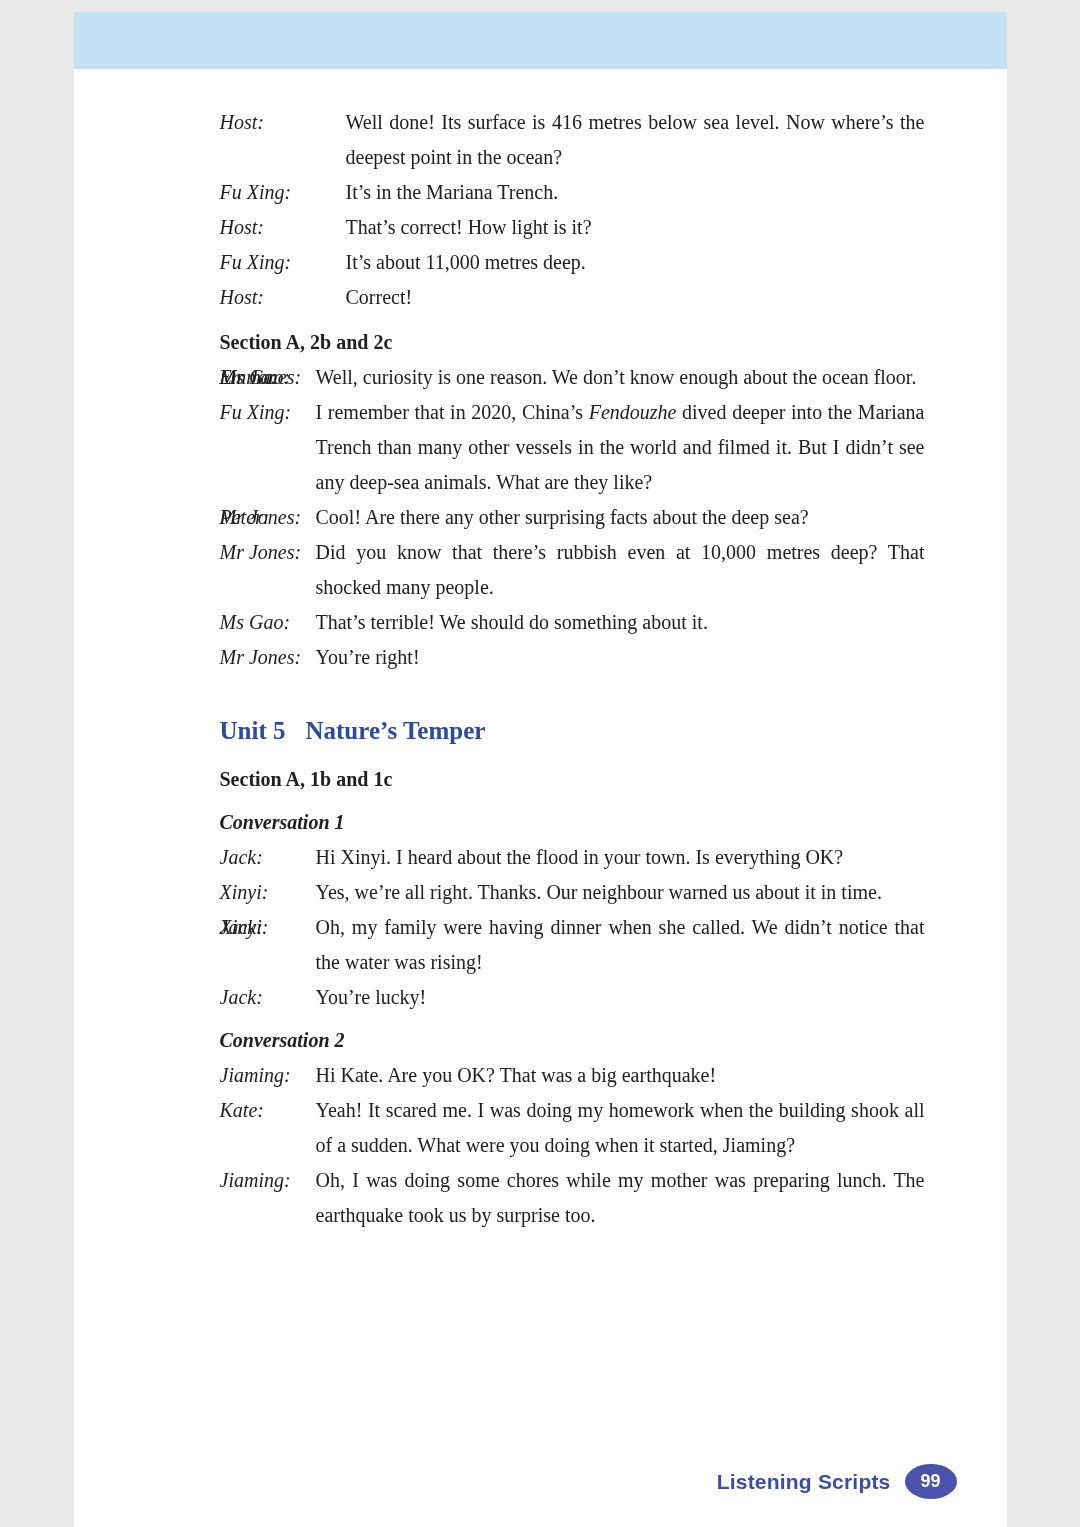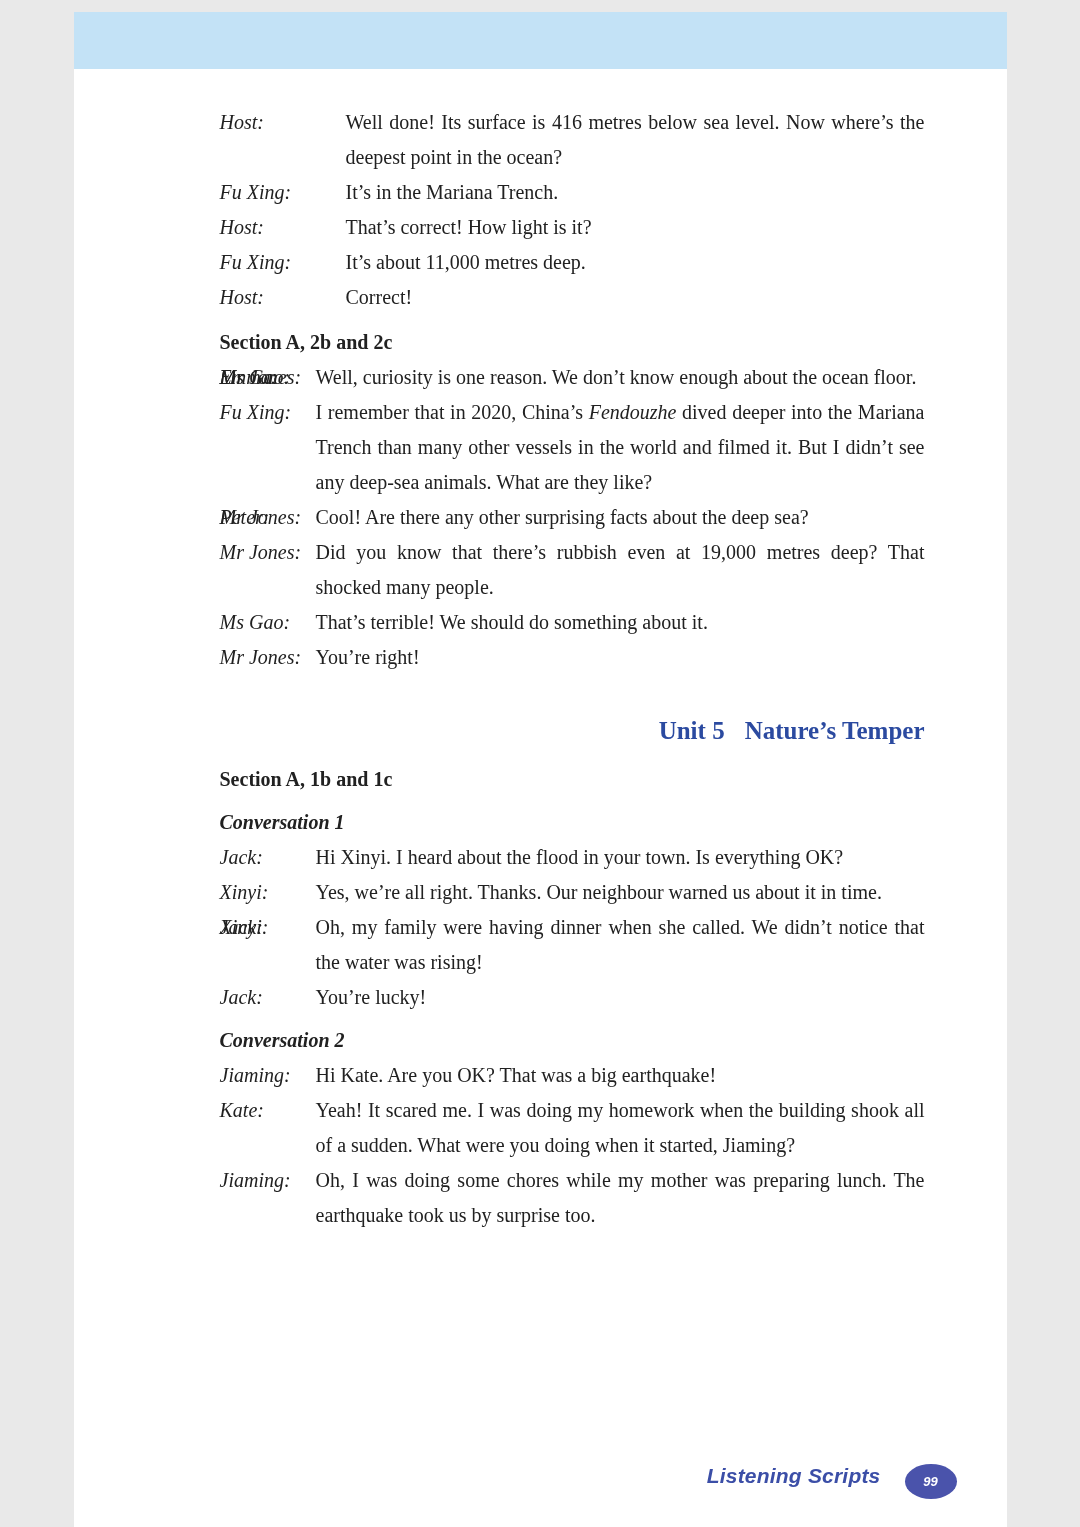--- a/index.html
+++ b/index.html
@@ -23,35 +23,33 @@
 
   .sec-heading { font-weight:bold; margin-top:10px; }
   .sec-heading-2 { font-weight:bold; margin-top:13px; }
   .conv-heading { font-weight:bold; font-style:italic; margin-top:8px; }
 
   .unit-heading {
     margin-top:38px;
     font-size:25px; line-height:36px;
     font-weight:bold;
     color:#2b4aa0;
-    text-align:right;
   }
   .unit-heading .unit-num { margin-right:20px; }
 
   .footer {
     position:absolute; top:1452px; right:50px;
-    display:flex; align-items:flex-start; gap:24px;
+    display:flex; align-items:center; gap:14px;
     font-family:"Liberation Sans", sans-serif;
-    font-style:italic;
   }
   .footer-label { color:#3b4ea7; font-size:21px; font-weight:bold; letter-spacing:0.2px; }
   .page-badge {
     width:52px; height:35px;
     background:#4a53ab; border-radius:50%;
-    color:#ffffff; font-size:13px; font-weight:bold;
+    color:#ffffff; font-size:18px; font-weight:bold;
     display:flex; align-items:center; justify-content:center;
   }
 </style>
 </head>
 <body>
 
 <div class="page">
   <div class="top-band"></div>
 
   <div class="content">
@@ -98,21 +96,21 @@
       </div>
       <div class="turn">
         <span class="spk">Mr Jones:</span>
       </div>
       <div class="turn">
         <span class="spk">Peter:</span>
         <span>Cool! Are there any other surprising facts about the deep sea?</span>
       </div>
       <div class="turn">
         <span class="spk">Mr Jones:</span>
-        <span>Did you know that there’s rubbish even at 19,000 metres deep? That shocked many people.</span>
+        <span>Did you know that there’s rubbish even at 10,000 metres deep? That shocked many people.</span>
       </div>
       <div class="turn">
         <span class="spk">Ms Gao:</span>
         <span>That’s terrible! We should do something about it.</span>
       </div>
       <div class="turn">
         <span class="spk">Mr Jones:</span>
         <span>You’re right!</span>
       </div>
     </div>

